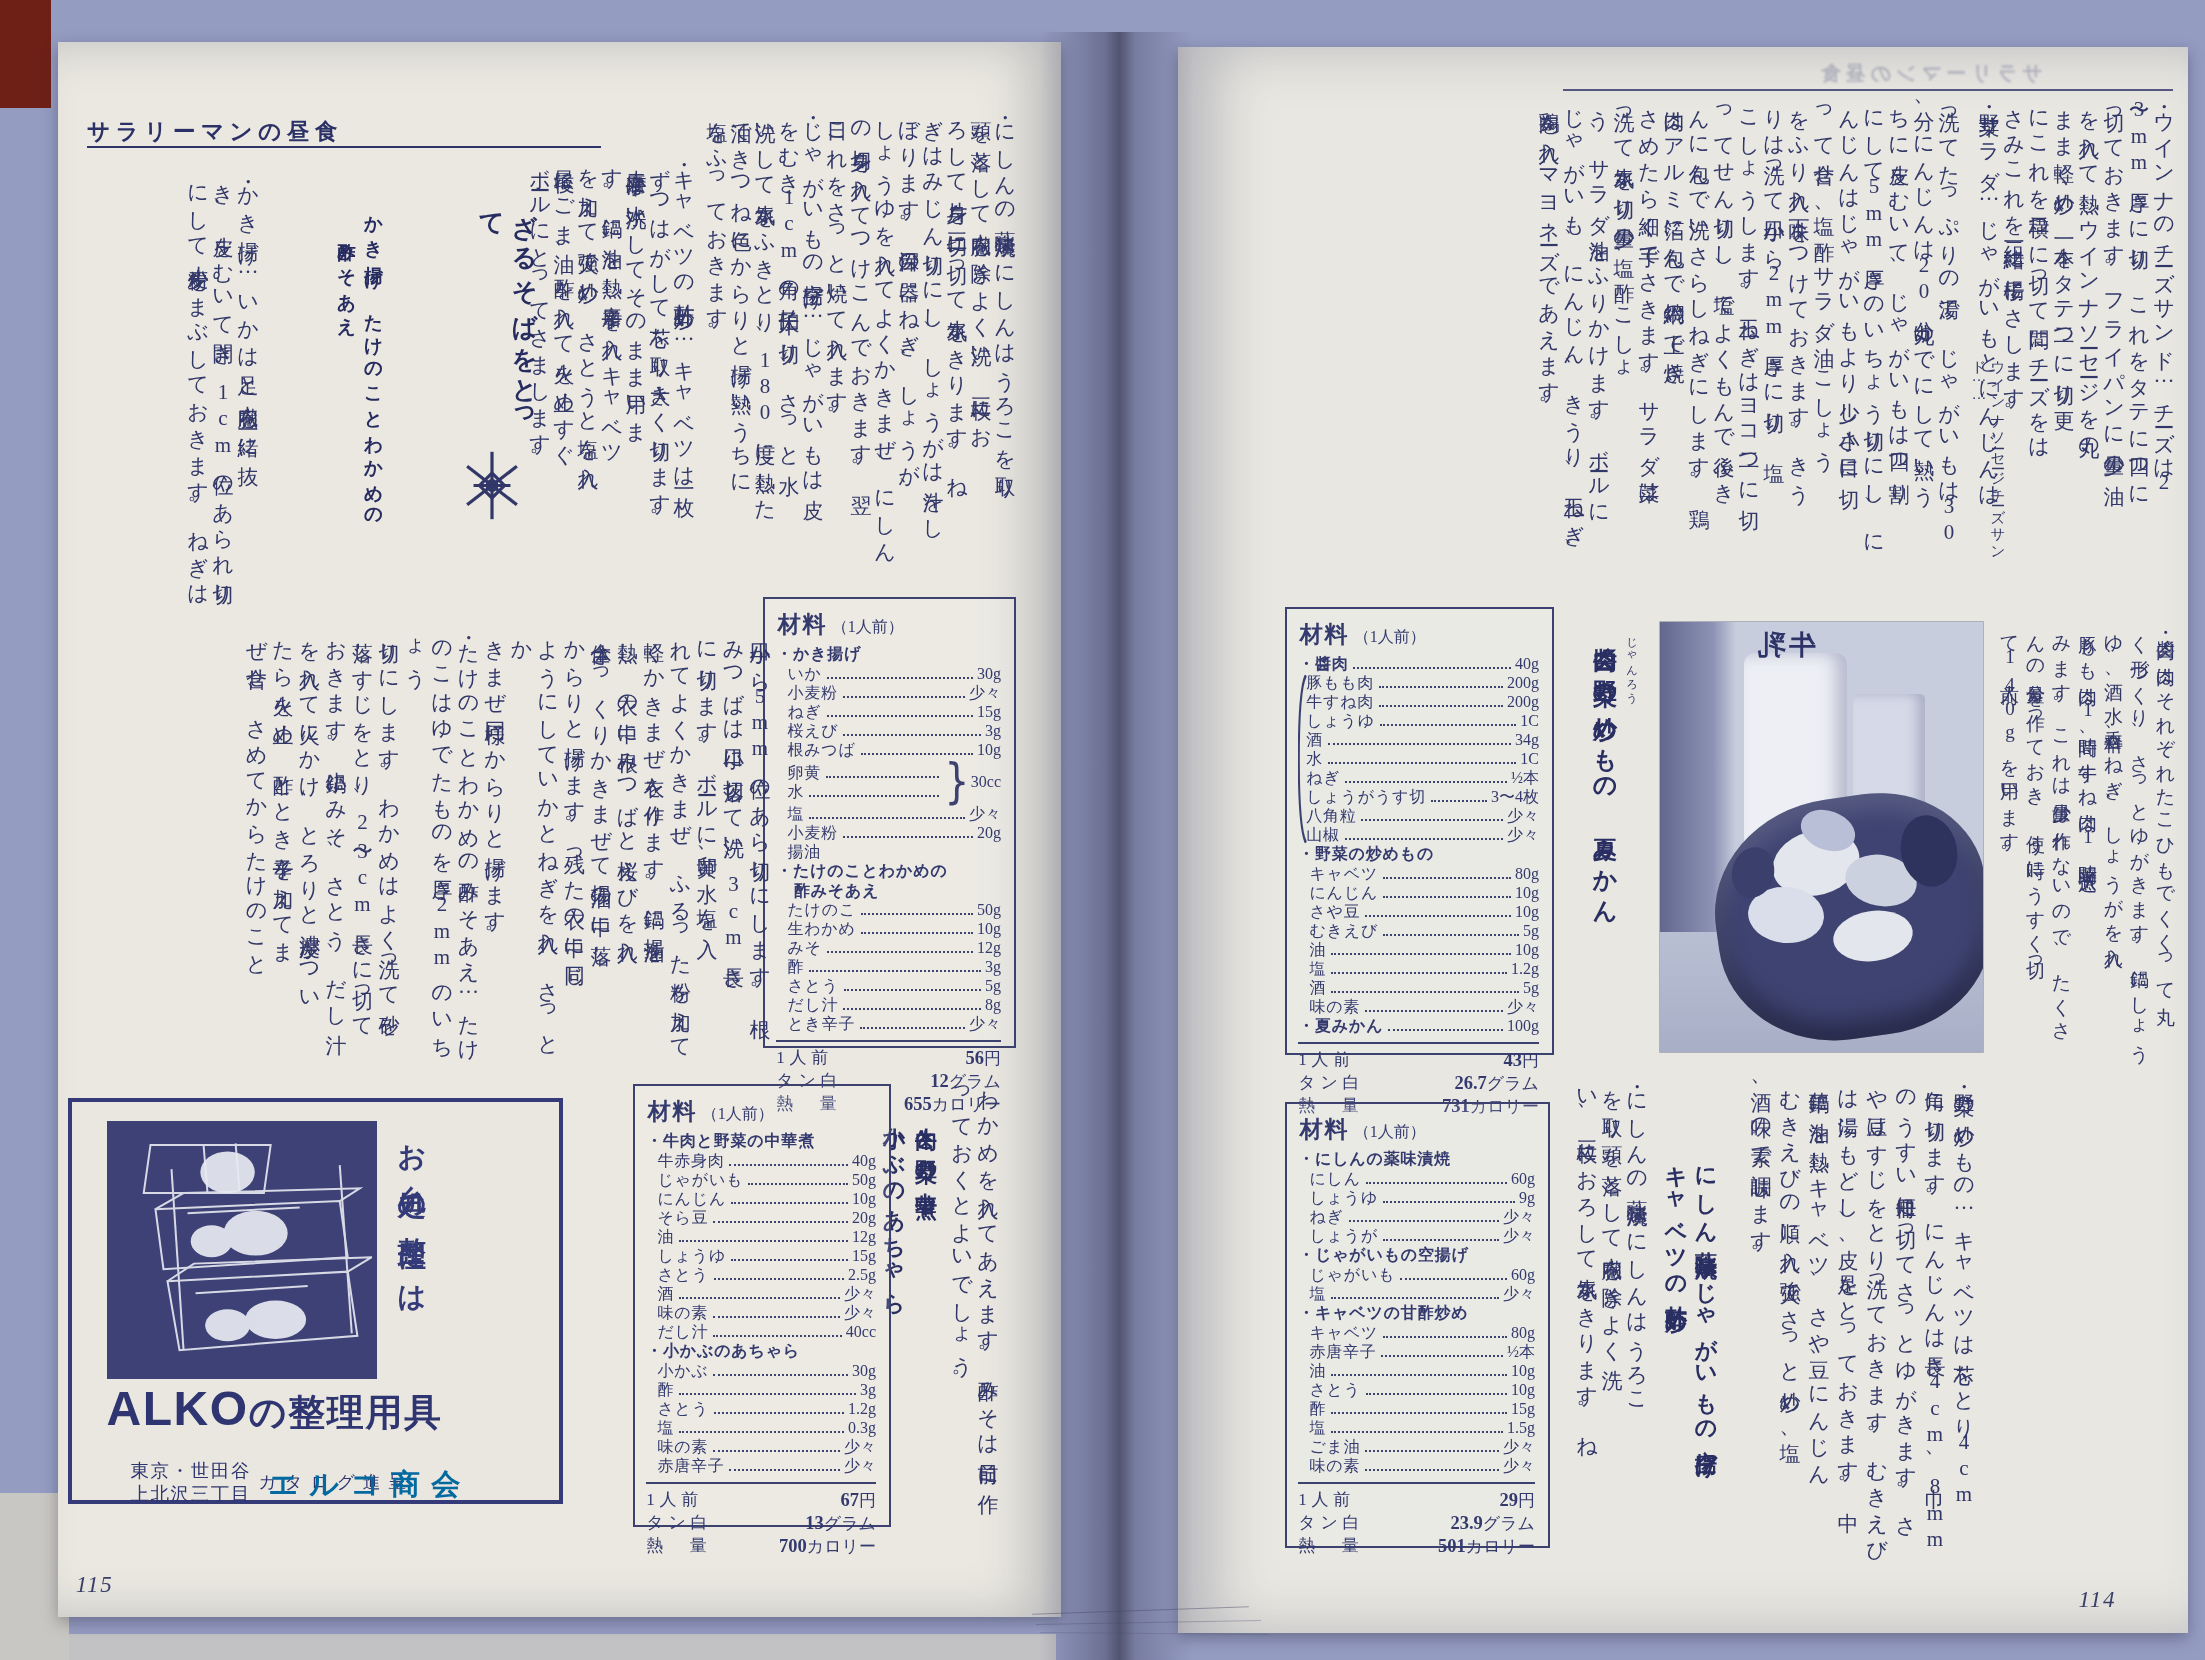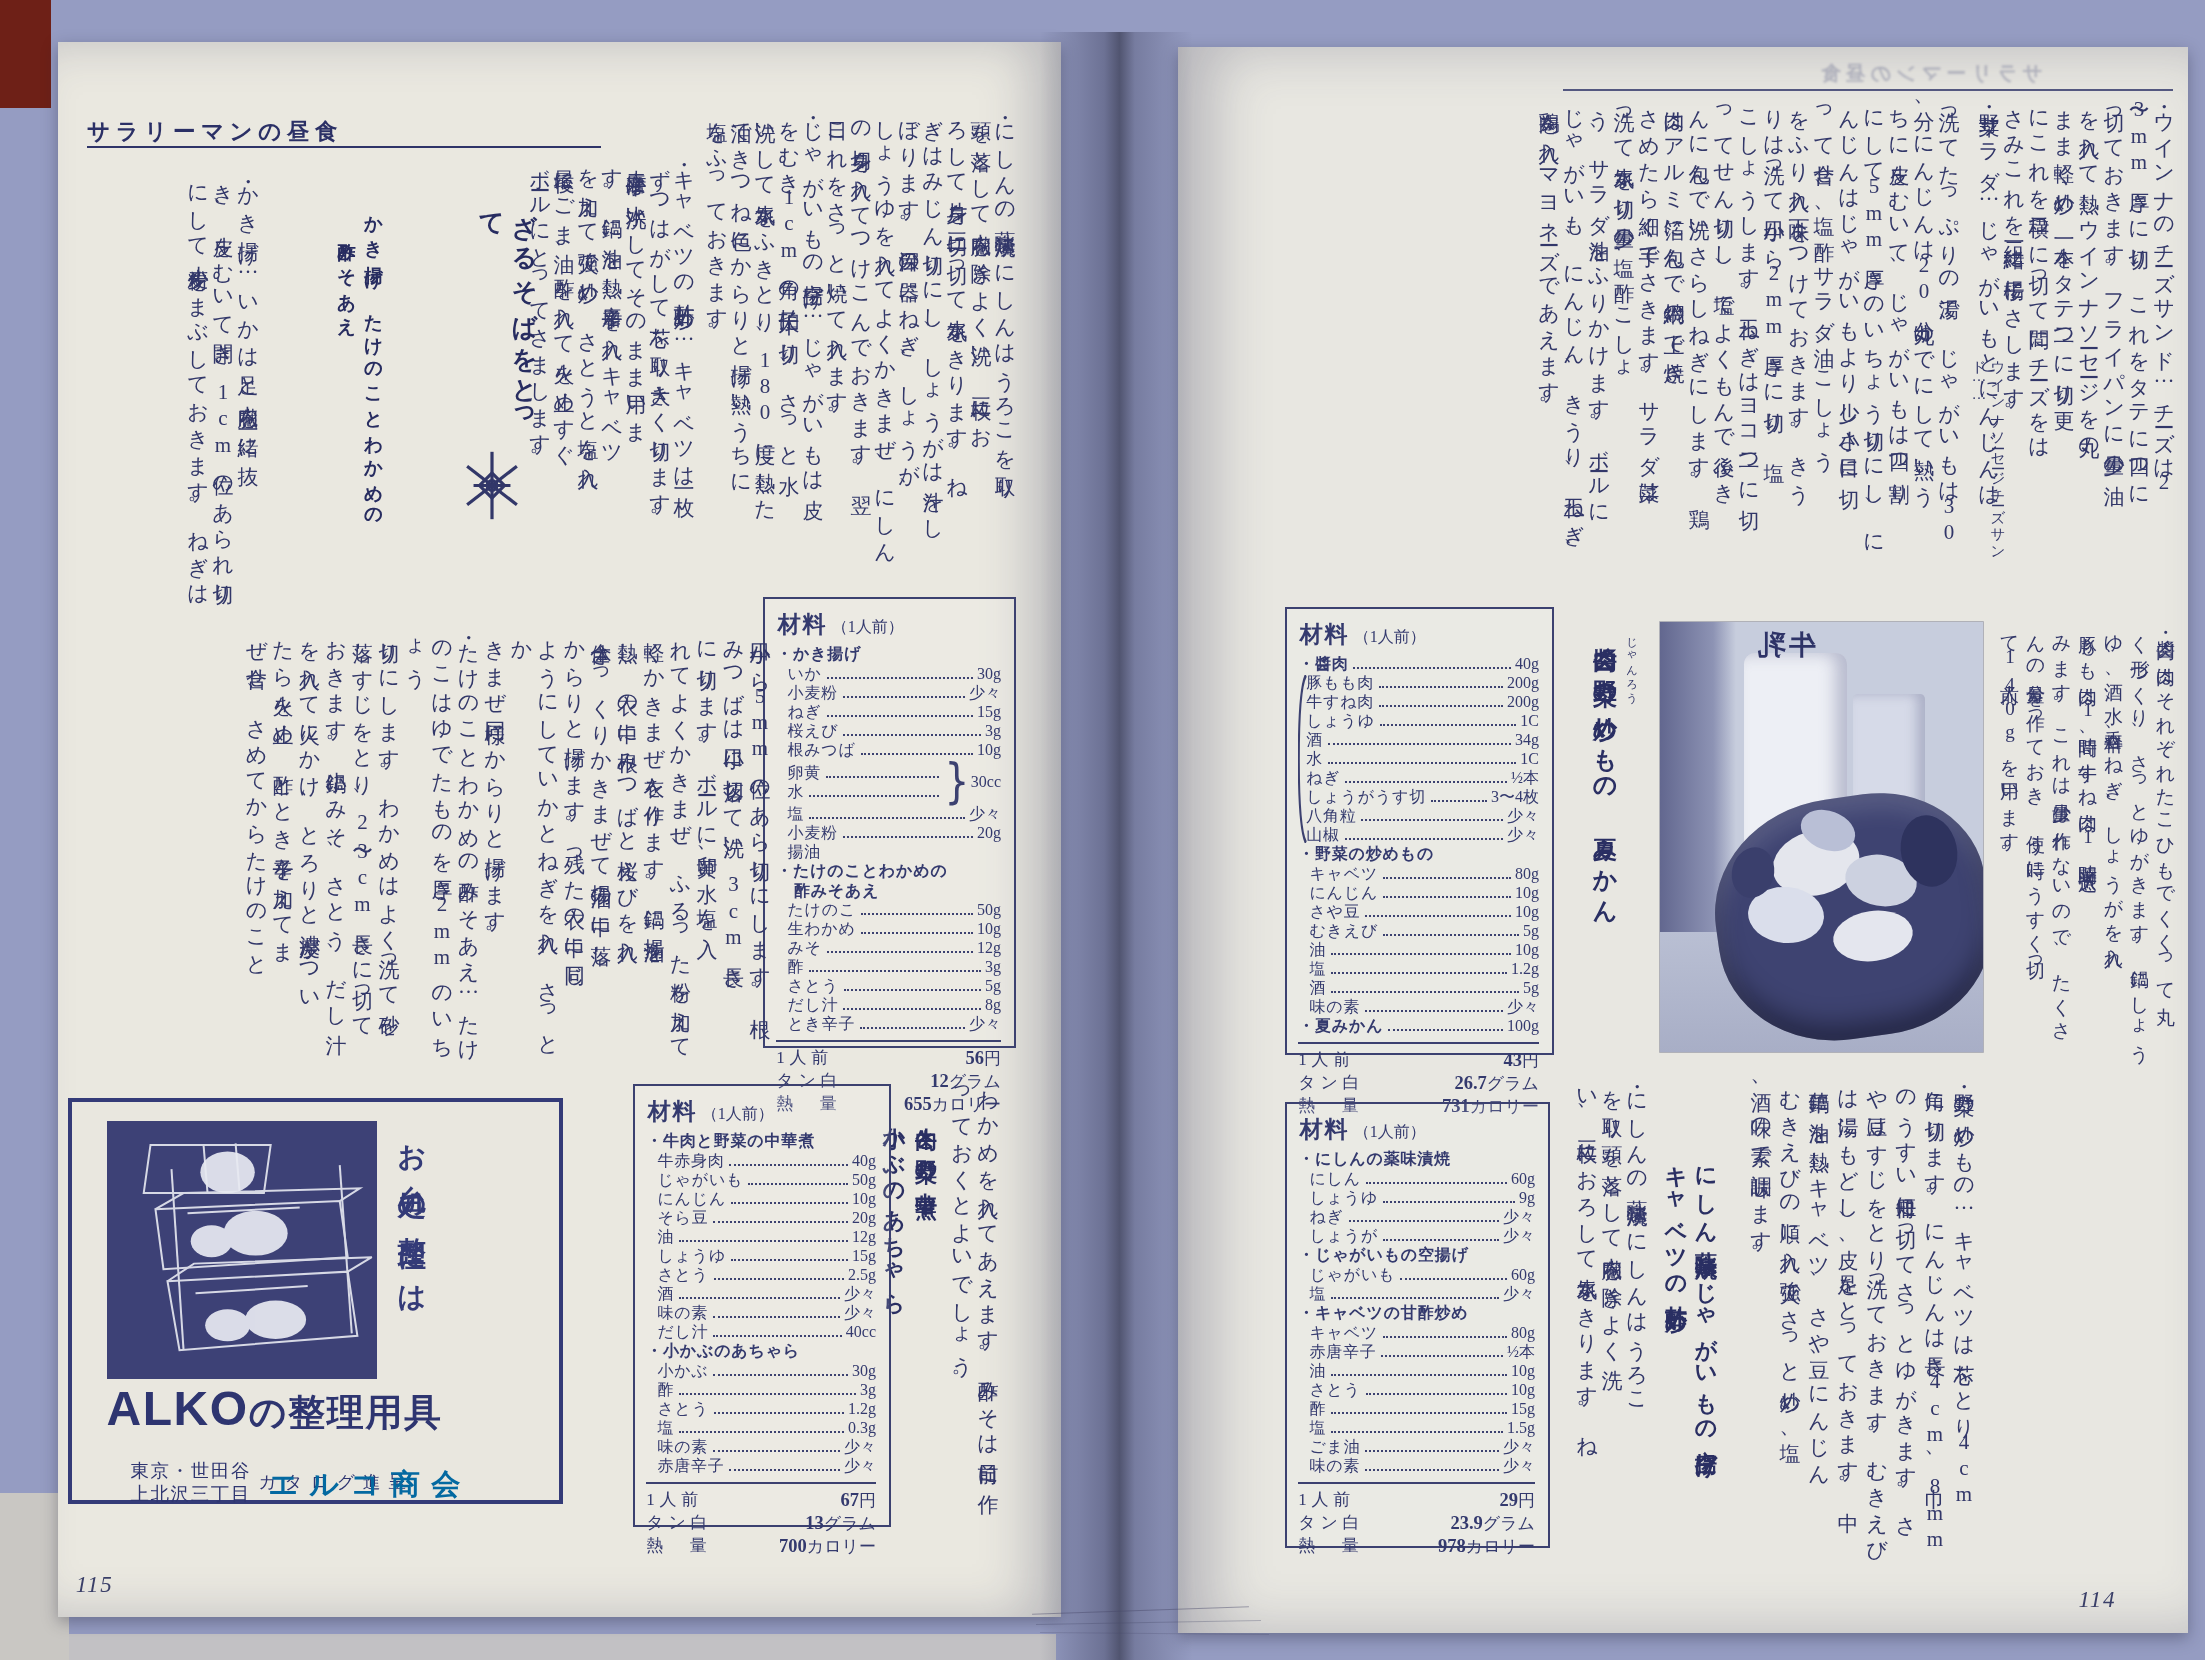--- a/index.html
+++ b/index.html
@@ -705,21 +705,21 @@
         <div class="trow">
           <span class="tl">1人前</span>
           <span class="tv"><b>29</b>円</span>
         </div>
         <div class="trow">
           <span class="tl">タン白</span>
           <span class="tv"><b>23.9</b>グラム</span>
         </div>
         <div class="trow">
           <span class="tl">熱　量</span>
-          <span class="tv"><b>978</b>カロリー</span>
+          <span class="tv"><b>501</b>カロリー</span>
         </div>
       </div>
 
     <div class="pnum" style="right:72px;top:1540px;">114</div>
   </div>
 
   <div class="spine"></div>
   <div class="edgeline" style="left:1032px;top:1610px;width:217px;transform:rotate(-2deg);"></div>
   <div class="edgeline" style="left:1036px;top:1622px;width:225px;transform:rotate(-1deg);opacity:.7;"></div>
   <div class="edgeline" style="left:1040px;top:1633px;width:229px;transform:rotate(0.5deg);opacity:.5;"></div>

